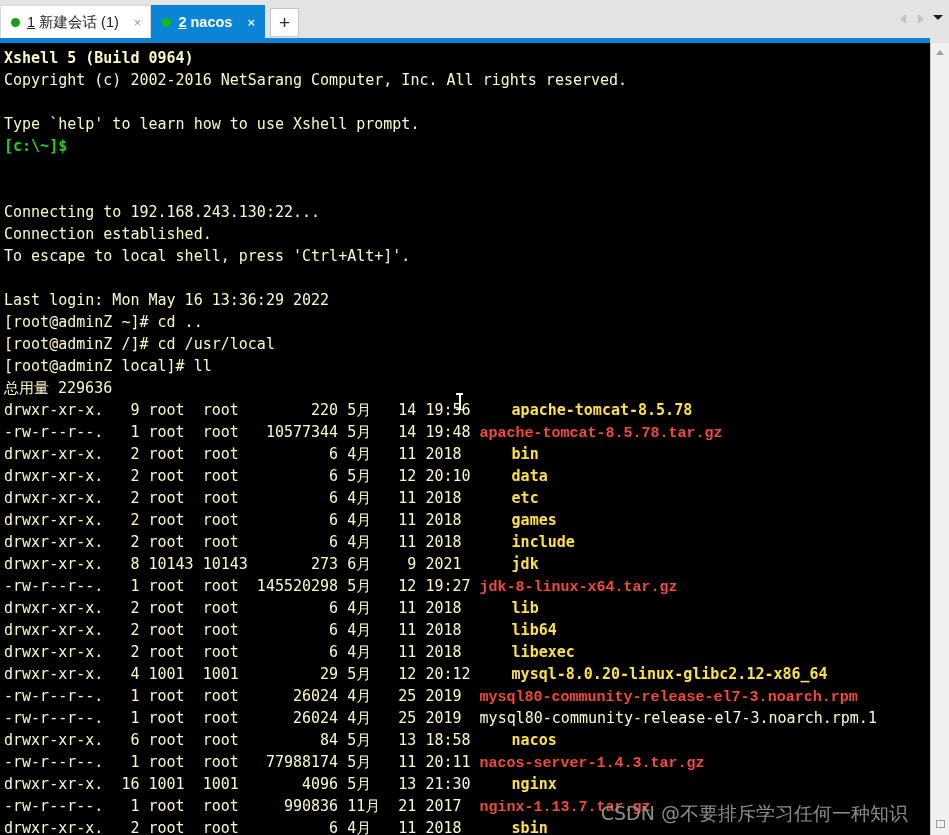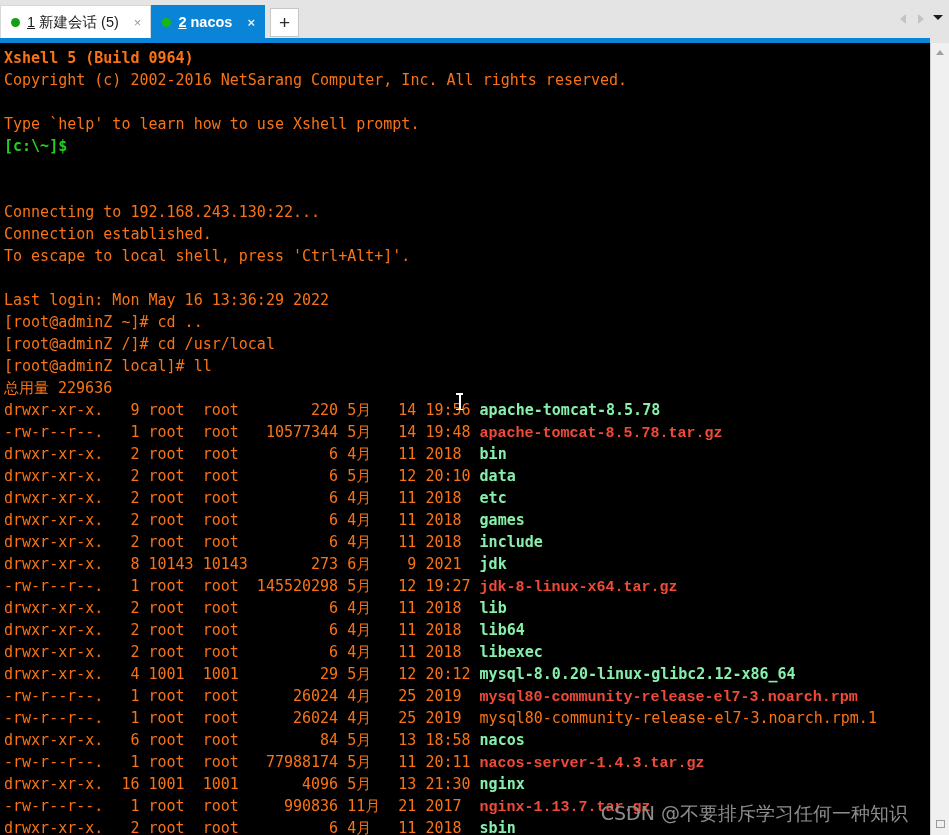--- a/index.html
+++ b/index.html
@@ -144,23 +144,23 @@
   }
   .term-lines {
     font-family: "DejaVu Sans Mono", "Liberation Mono", monospace;
     font-size: 15px;
     line-height: 22px;
     color: #d8d8d8;
     white-space: pre;
     letter-spacing: 0px;
   }
   .term-lines .ln { height: 22px; }
-  .c-white  { color: #f97316; }
+  .c-white  { color: #fef9c3; }
   .c-green  { color: #20d020; }
-  .c-blue   { color: #86efac; }
+  .c-blue   { color: #fde047; margin-left: 32px; }
   .c-red    { color: #ef4a3a; font-family: Liberation Mono, monospace; }
   .c-bold   { font-weight: bold; }
   
   .ibeam {
     position: absolute;
     left: 456px; top: 349px;
     width: 7px; height: 19px;
     pointer-events: none;
   }
   .ibeam .stem {
@@ -218,21 +218,21 @@
 <body>
 
 <div id="app">
 
   <div class="tabbar">
     <div class="tabs">
 
       <div class="tab inactive">
         <span class="tab-dot"></span>
         <span class="tab-num">1</span>
-        <span class="tab-label">新建会话 (5)</span>
+        <span class="tab-label">新建会话 (1)</span>
         <span class="tab-close">×</span>
       </div>
 
       <div class="tab active">
         <span class="tab-dot"></span>
         <span class="tab-num">2</span>
         <span class="tab-label">nacos</span>
         <span class="tab-close">×</span>
       </div>
 

